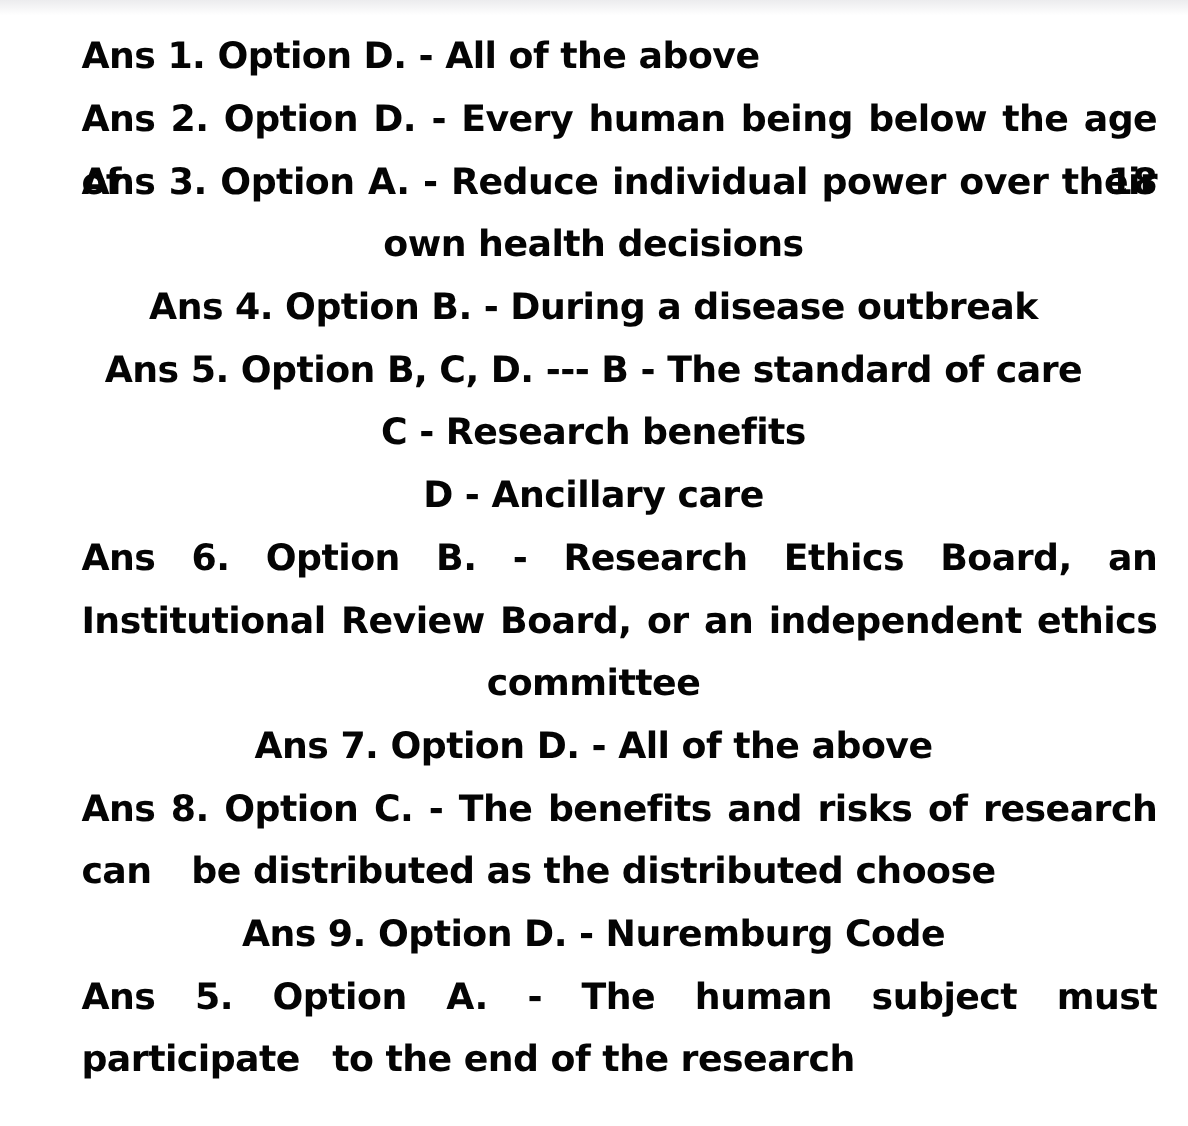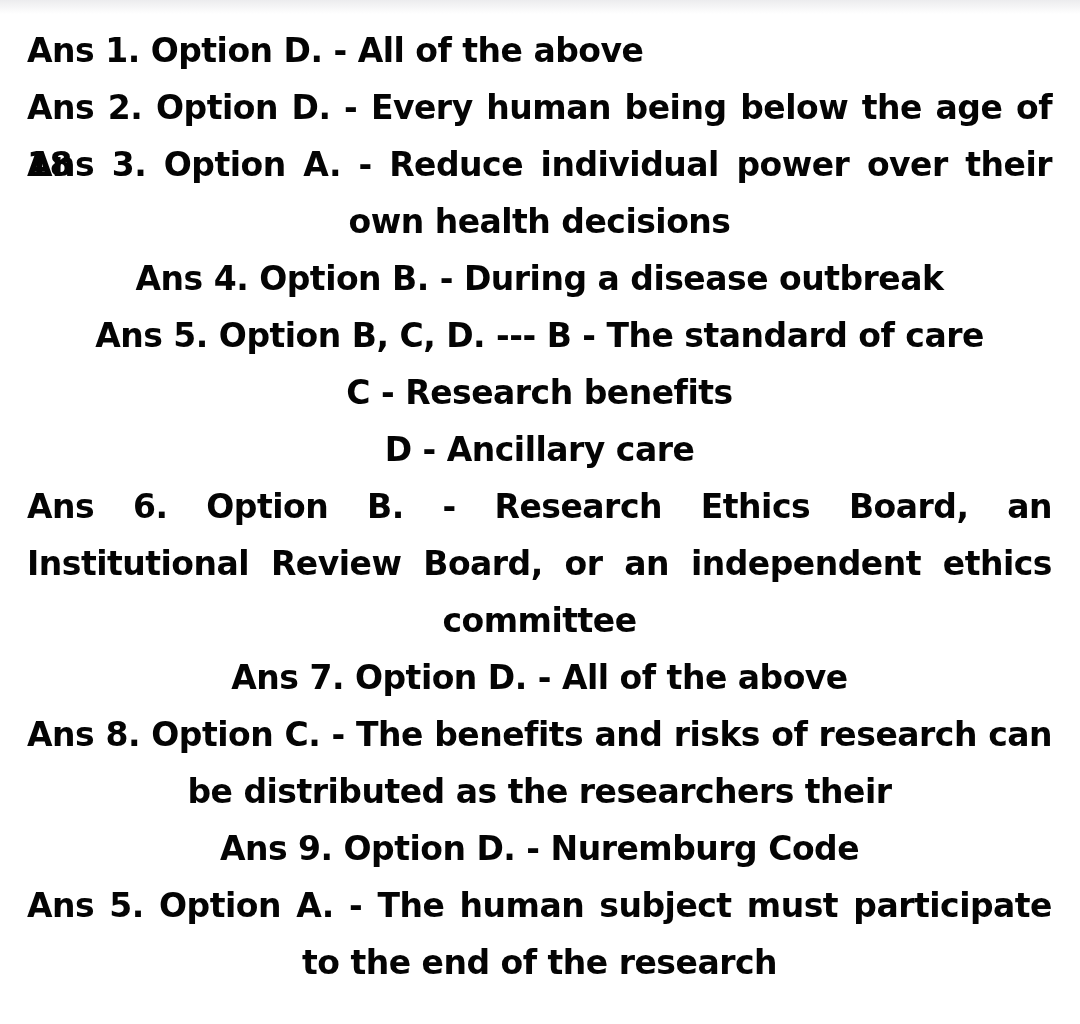--- a/index.html
+++ b/index.html
@@ -37,38 +37,39 @@
     font-weight: 700;
     letter-spacing: -0.5px;
     white-space: nowrap;
     text-align: center;
   }
   
   .line.j {
     white-space: normal;
     text-align: justify;
     text-align-last: justify;
+    margin-left: 47px;
   }
 </style>
 </head>
 <body>
 
 <div class="page">
   <div class="line j" style="text-align-last:left;">Ans 1. Option D. - All of the above</div>
   <div class="line j">Ans 2. Option D. - Every human being below the age of 18</div>
   <div class="line j">Ans 3. Option A. - Reduce individual power over their</div>
   <div class="line">own health decisions</div>
   <div class="line">Ans 4. Option B. - During a disease outbreak</div>
   <div class="line">Ans 5. Option B, C, D. --- B - The standard of care</div>
   <div class="line">C - Research benefits</div>
   <div class="line">D - Ancillary care</div>
   <div class="line j">Ans 6. Option B. - Research Ethics Board, an</div>
   <div class="line j">Institutional Review Board, or an independent ethics</div>
   <div class="line">committee</div>
   <div class="line">Ans 7. Option D. - All of the above</div>
   <div class="line j">Ans 8. Option C. - The benefits and risks of research can</div>
-  <div class="line">be distributed as the researchers their</div>
+  <div class="line">be distributed as the distributed choose</div>
   <div class="line">Ans 9. Option D. - Nuremburg Code</div>
   <div class="line j">Ans 5. Option A. - The human subject must participate</div>
   <div class="line">to the end of the research</div>
 </div>
 
 <div class="top-fade"></div>
 
 </body></html>

